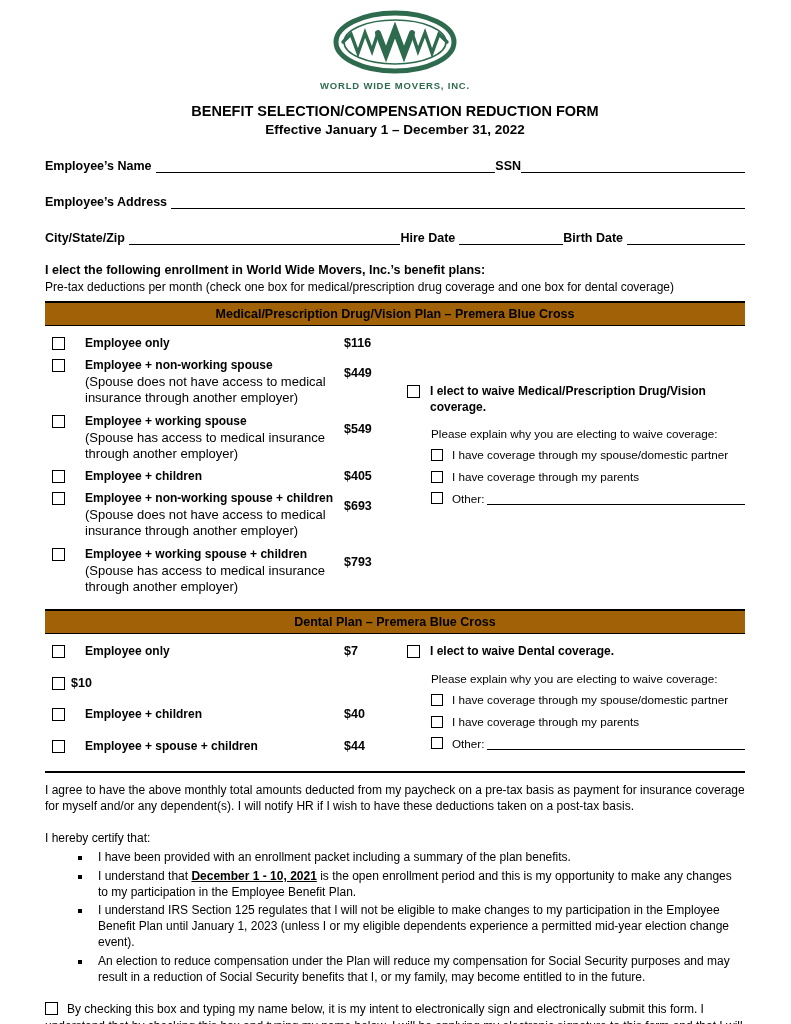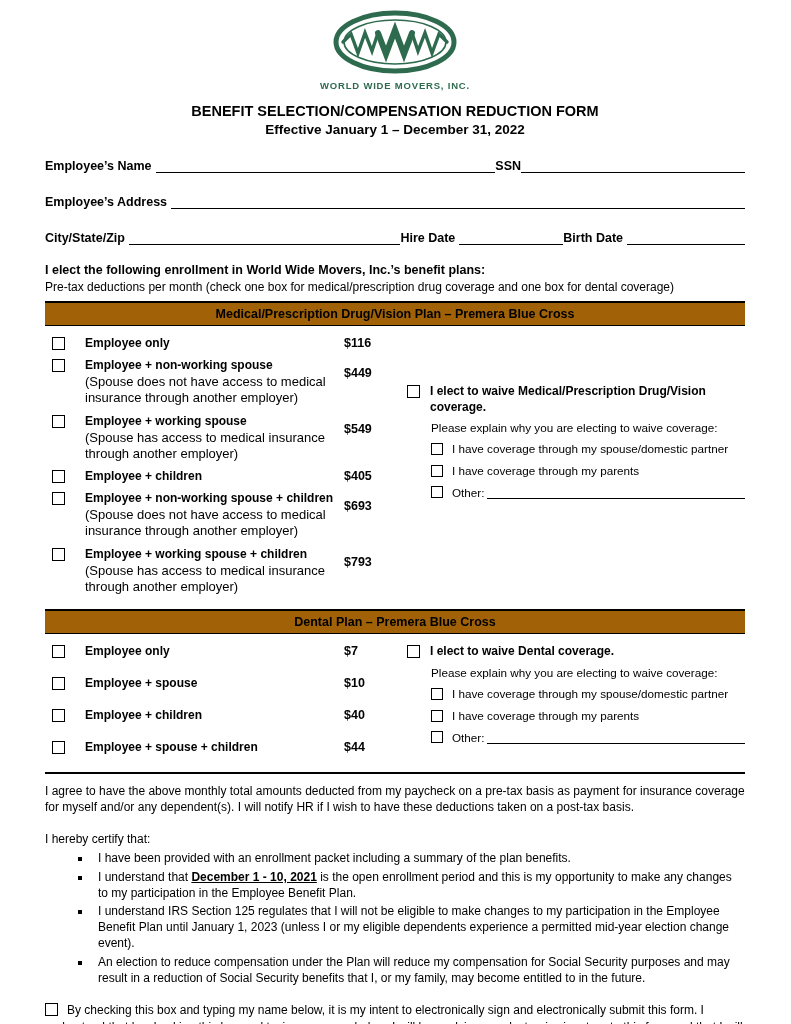--- a/index.html
+++ b/index.html
@@ -53,21 +53,21 @@
   .opt-label { font-weight:bold; font-size:12px; line-height:1.25; }
   .opt-note  { font-size:13px; line-height:1.25; margin-top:1px; }
   .opt-price { font-weight:bold; font-size:12.5px; margin-left:6px; }
   .opt.noted .opt-price { margin-top:8px; }
   .dental-opts .opt { margin-bottom:17px; }
 
   .waive { flex:1 1 auto; }
   .waive-medical { margin-top:48px; }
   .waive-head { display:flex; align-items:flex-start; font-weight:bold; font-size:12px; line-height:1.3; }
   .waive-head .cb { margin-right:10px; margin-top:1px; }
-  .waive-body { padding-left:24px; margin-top:6px; font-size:11.7px; }
+  .waive-body { padding-left:24px; margin-top:12px; font-size:11.7px; }
   .waive-prompt { margin-bottom:4px; }
   .reason { display:flex; align-items:center; margin-top:8px; line-height:1.2; }
   .reason .cb { margin-right:9px; width:12px; height:12px; }
   .other-row { display:flex; align-items:flex-end; margin-top:8px; }
   .other-row .cb { margin-right:9px; width:12px; height:12px; margin-bottom:1px; }
   .other-row .blank { flex:1 1 auto; margin-left:3px; height:13px; }
 
   .thick-rule { border-top:2.5px solid #000; margin-top:0px; }
 
   
@@ -209,21 +209,20 @@
     <div class="opts dental-opts">
 
       <div class="opt">
         <span class="cb"></span>
         <span class="opt-text"><span class="opt-label">Employee only</span></span>
         <span class="opt-price">$7</span>
       </div>
 
       <div class="opt">
         <span class="cb"></span>
-        <span class="opt-text"><span class="opt-label">Employee + spouse</span></span>
         <span class="opt-price">$10</span>
       </div>
 
       <div class="opt">
         <span class="cb"></span>
         <span class="opt-text"><span class="opt-label">Employee + children</span></span>
         <span class="opt-price">$40</span>
       </div>
 
       <div class="opt">

